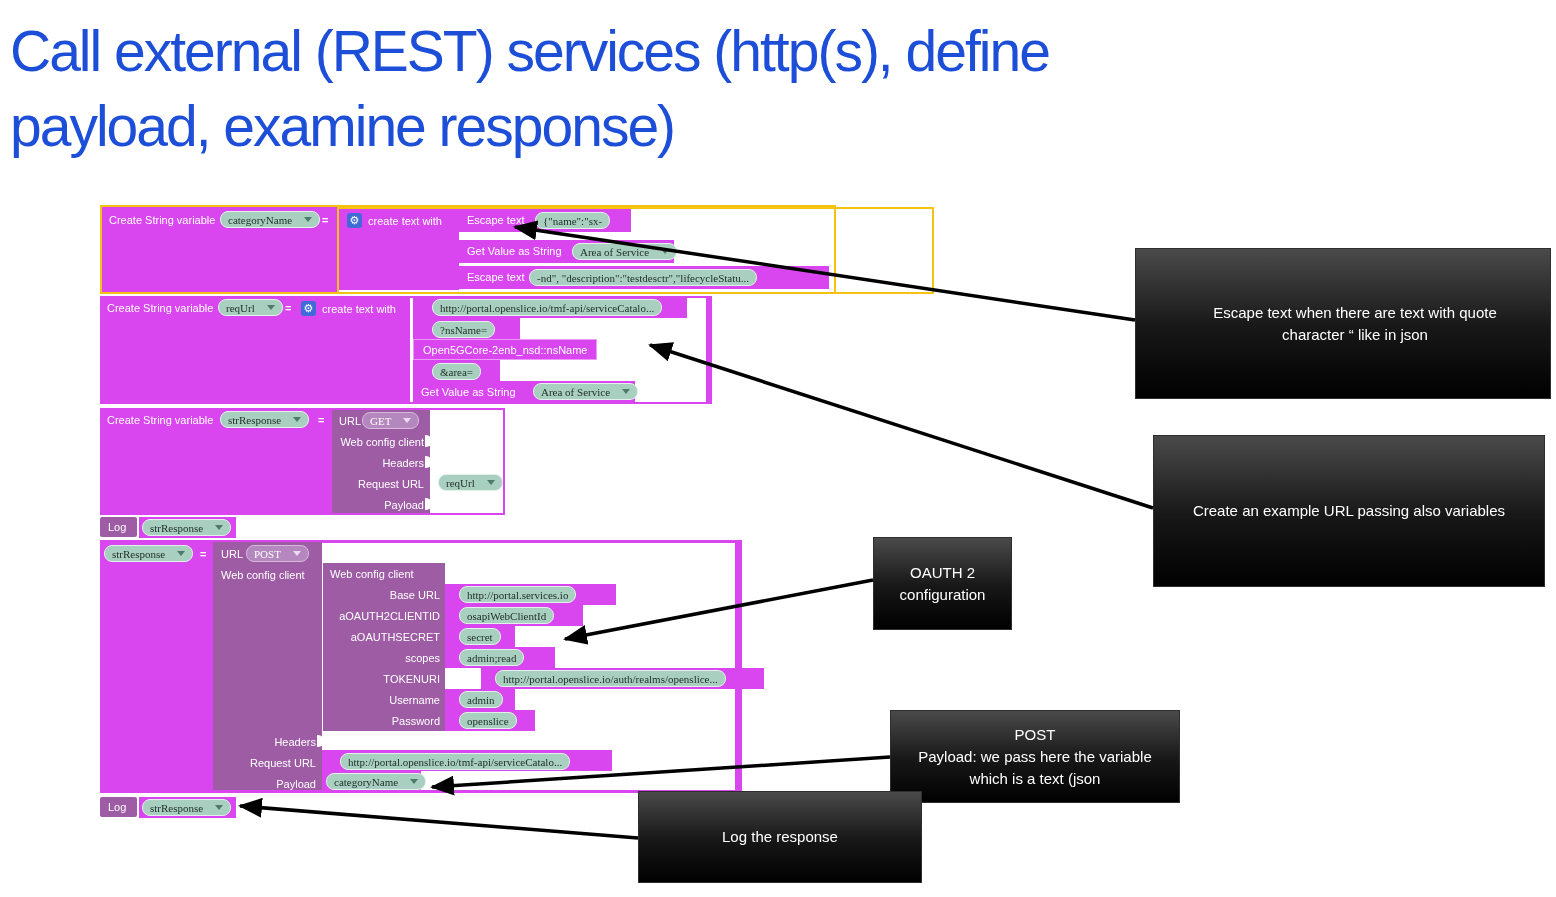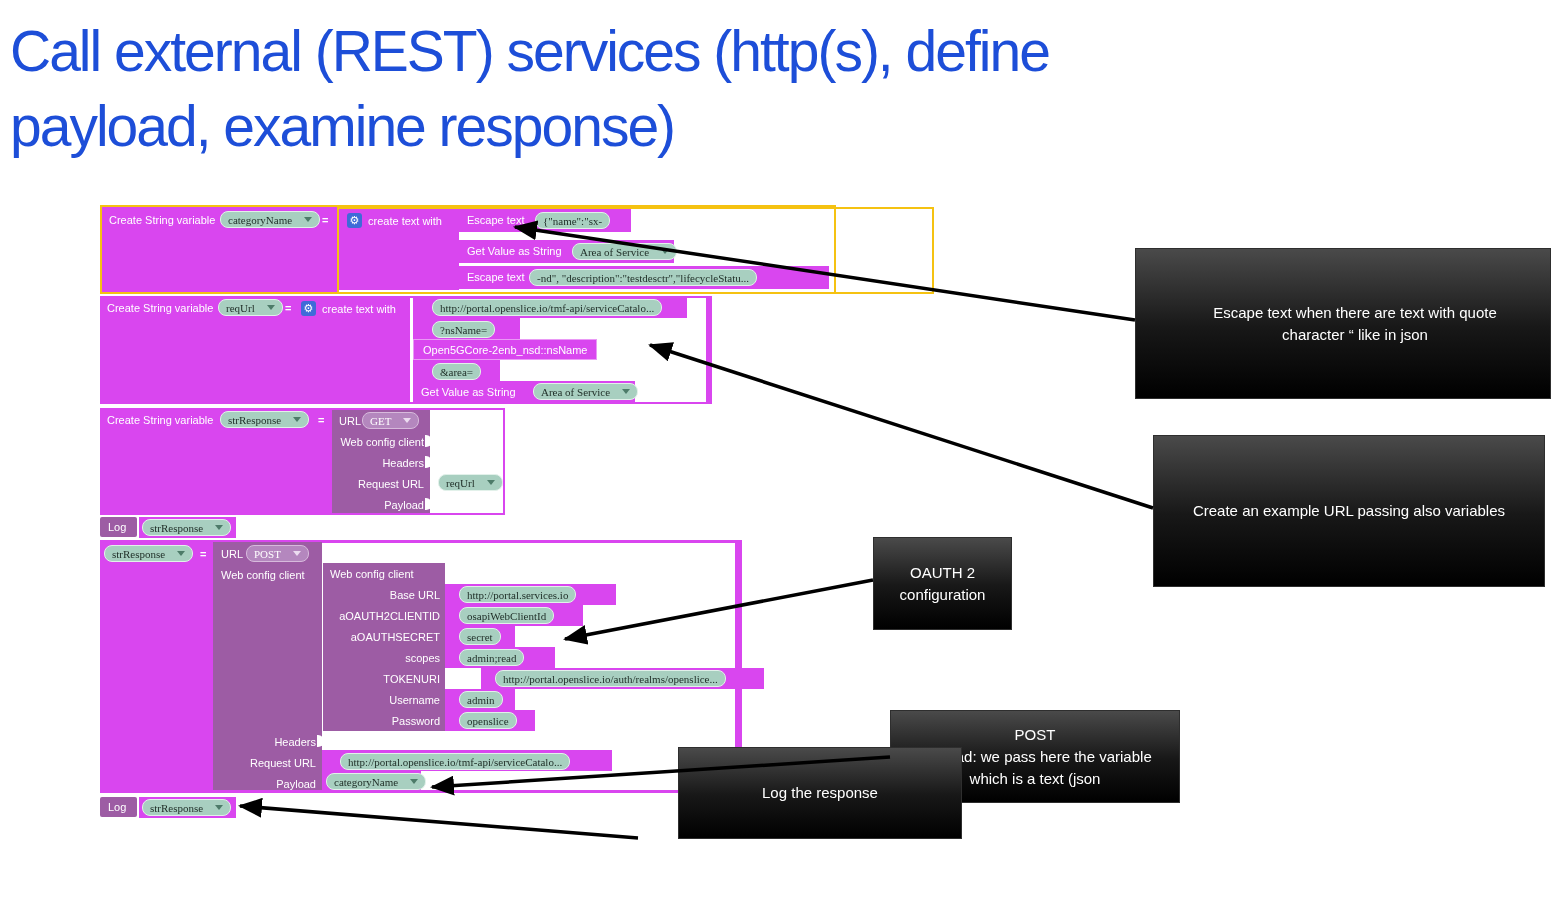--- a/index.html
+++ b/index.html
@@ -248,21 +248,21 @@
   </div>
   <div class="abs callout" style="left:873px;top:537px;width:137px;height:91px;">
     <div>OAUTH 2</div>
     <div>configuration</div>
   </div>
   <div class="abs callout" style="left:890px;top:710px;width:288px;height:91px;">
     <div>POST</div>
     <div>Payload: we pass here the variable</div>
     <div>which is a text (json</div>
   </div>
-  <div class="abs callout" style="left:638px;top:747px;width:282px;height:90px;margin-left:40px;">
+  <div class="abs callout" style="left:638px;top:791px;width:282px;height:90px;">
     <div>Log the response</div>
   </div>
 
   <svg class="abs" style="left:0;top:0;z-index:60;" width="1556" height="897">
     <defs>
       <marker id="ah" markerUnits="userSpaceOnUse" markerWidth="26" markerHeight="20" refX="22" refY="10" orient="auto">
         <path d="M0,0 L24,10 L0,20 z" fill="#000"></path>
       </marker>
     </defs>
     <line x1="1135" y1="320" x2="515" y2="227" stroke="#000" stroke-width="3.5" marker-end="url(#ah)"></line>

